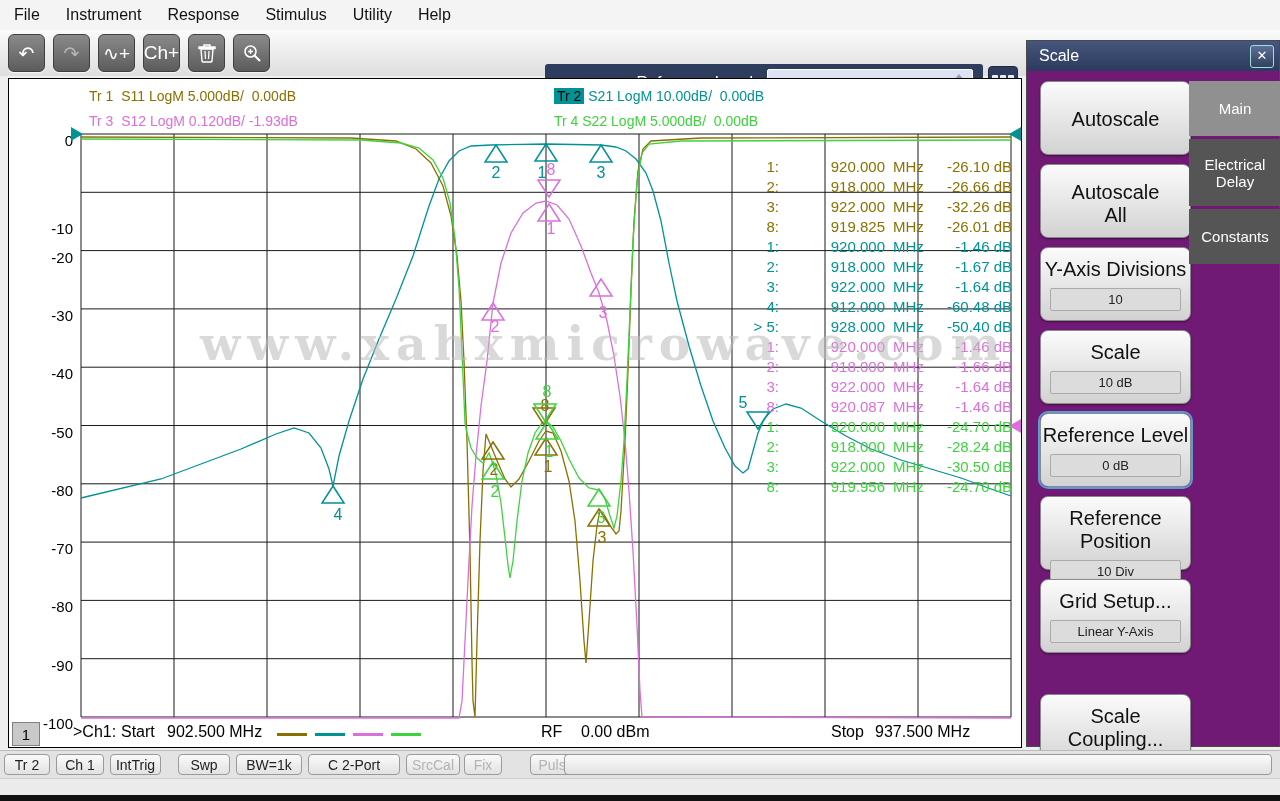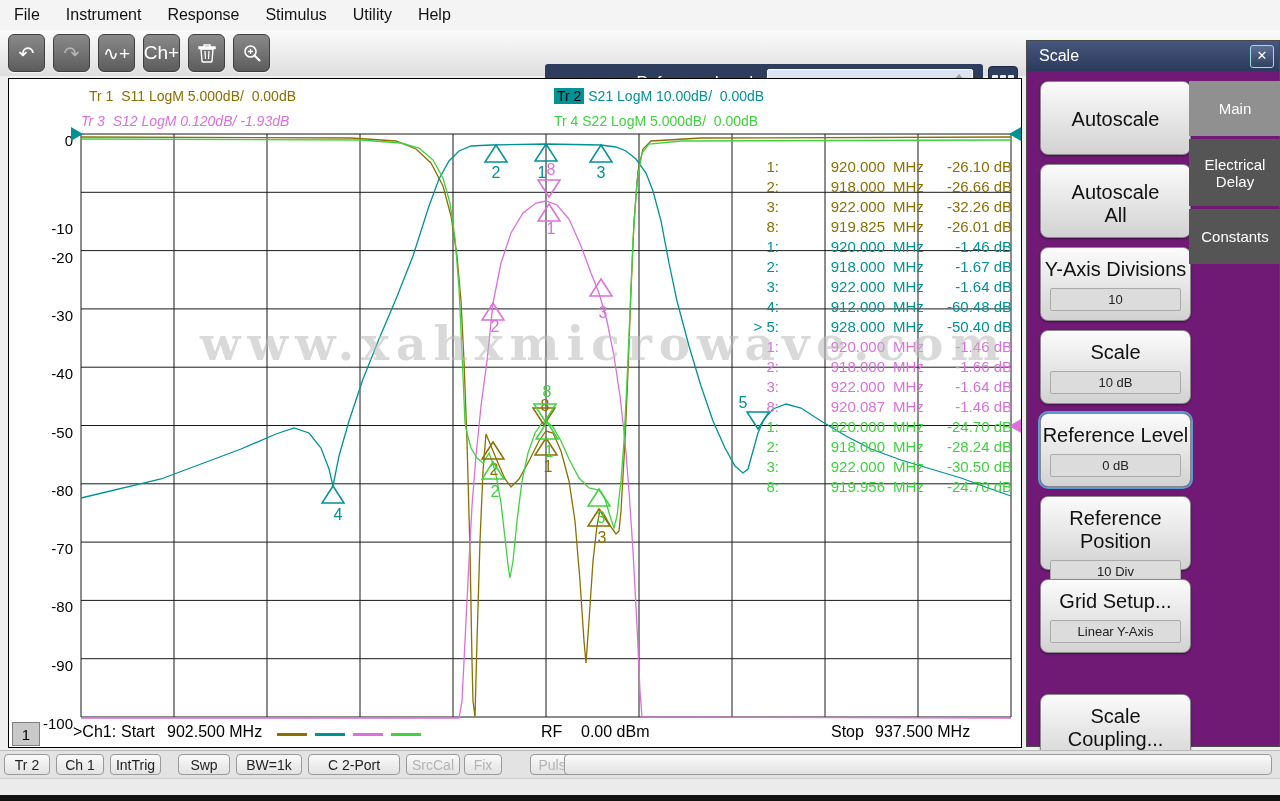--- a/index.html
+++ b/index.html
@@ -109,21 +109,21 @@
           <line x1="12.5" y1="12.5" x2="18" y2="18" stroke="#fff" stroke-width="2.2"></line>
           <line x1="6" y1="8.5" x2="11" y2="8.5" stroke="#fff" stroke-width="1.4"></line>
           <line x1="8.5" y1="6" x2="8.5" y2="11" stroke="#fff" stroke-width="1.4"></line>
         </svg>
       </div>
     </div>
 
   <div id="canvas">
     <div class="trlabel" style="left: 80px; top: 9px; color: rgb(139, 112, 0);">Tr 1  S11 LogM 5.000dB/  0.00dB</div>
     <div class="trlabel" style="left: 545px; top: 9px; color: rgb(0, 146, 149);"><span id="tr2chip">Tr 2</span> S21 LogM 10.00dB/  0.00dB</div>
-    <div class="trlabel" style="left: 72px; top: 34px; color: rgb(219, 111, 219); font-style: italic;">Tr 3  S12 LogM 0.120dB/ -1.93dB</div>
+    <div class="trlabel" style="left: 80px; top: 34px; color: rgb(219, 111, 219);">Tr 3  S12 LogM 0.120dB/ -1.93dB</div>
     <div class="trlabel" style="left: 545px; top: 34px; color: rgb(63, 210, 63);">Tr 4 S22 LogM 5.000dB/  0.00dB</div>
     <div id="ylabels">
         <div class="ylab" style="left: 12px; top: 53px;">0</div>
         <div class="ylab" style="left: 12px; top: 111.3px; margin-top: 30px;">-10</div>
         <div class="ylab" style="left: 12px; top: 169.6px;">-20</div>
         <div class="ylab" style="left: 12px; top: 227.9px;">-30</div>
         <div class="ylab" style="left: 12px; top: 286.2px;">-40</div>
         <div class="ylab" style="left: 12px; top: 344.5px;">-50</div>
         <div class="ylab" style="left: 12px; top: 402.8px;">-80</div>
         <div class="ylab" style="left: 12px; top: 461.1px;">-70</div>

